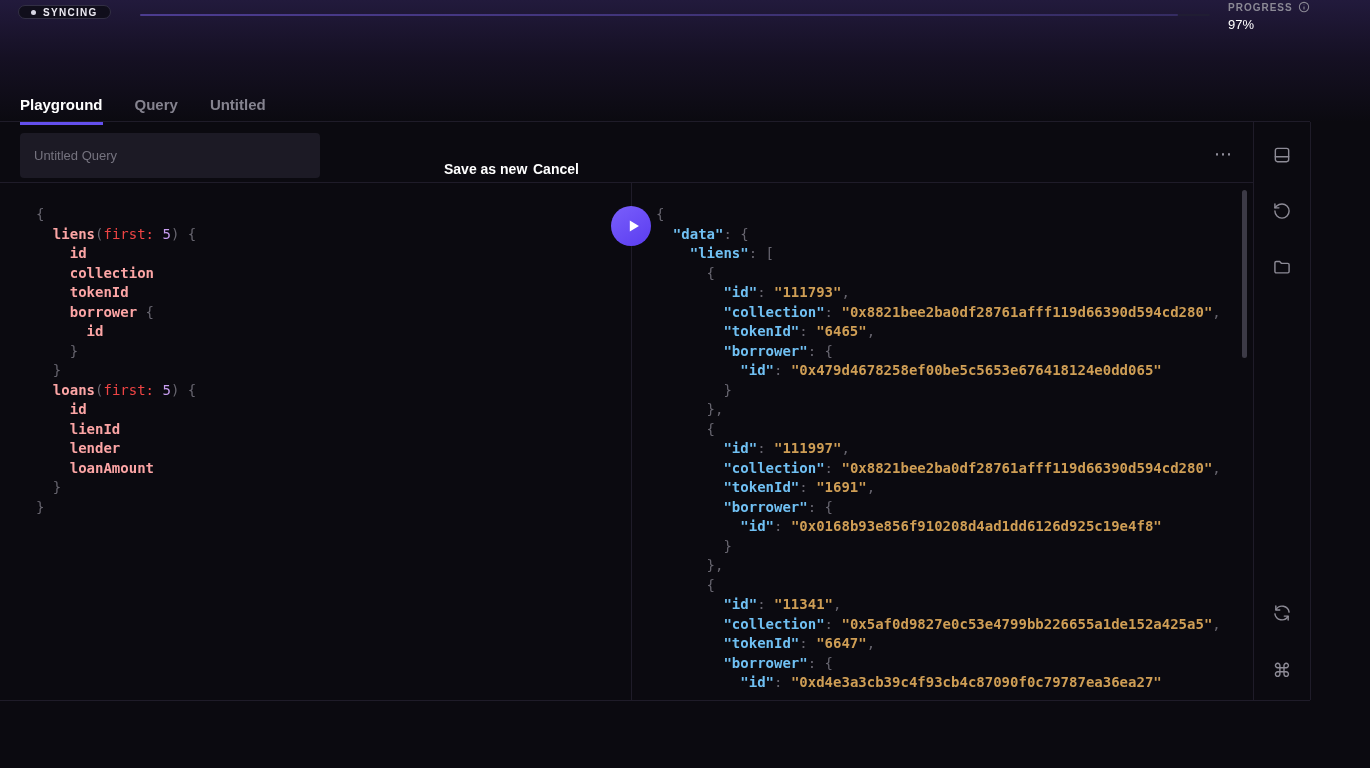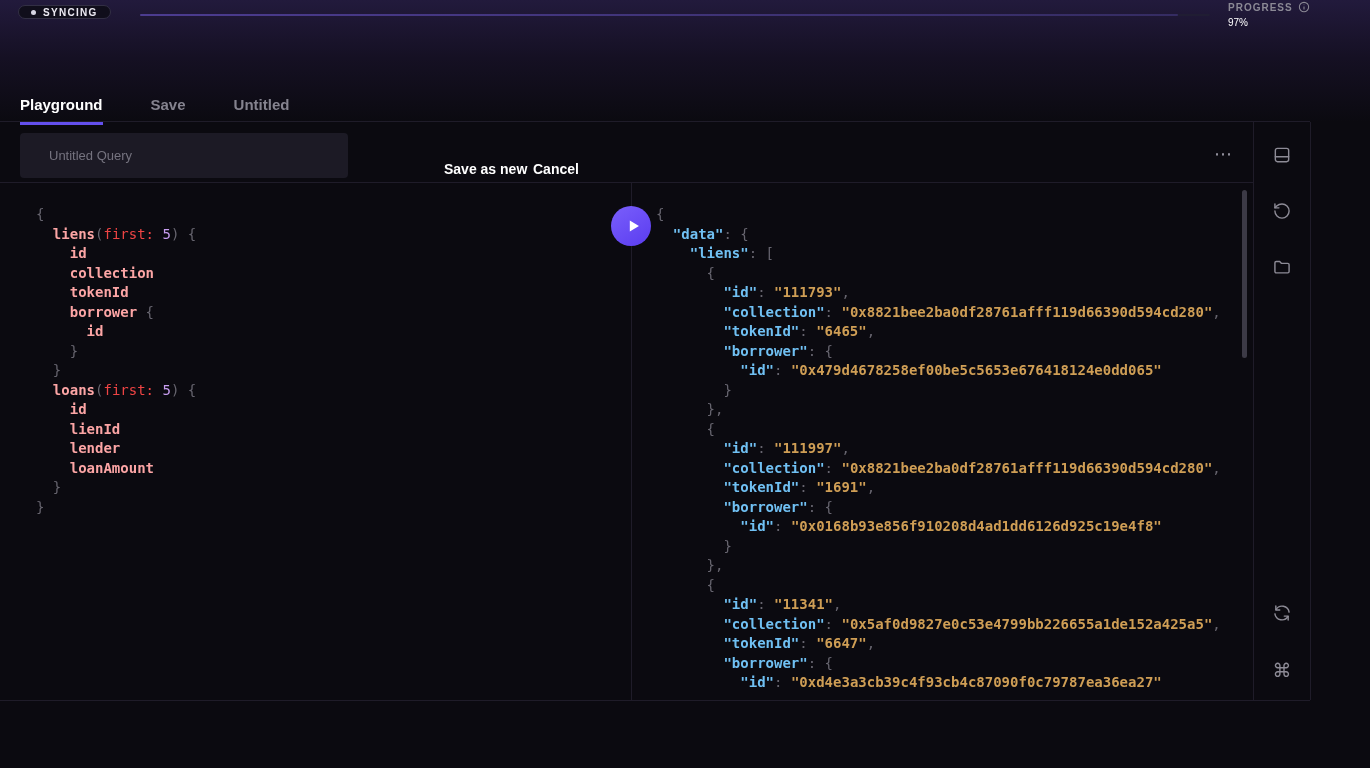--- a/index.html
+++ b/index.html
@@ -19,34 +19,34 @@
     font-size:10px; font-weight:700; letter-spacing:1.3px; color:#eceaf2; z-index:2; }
   .sync-dot { width:5px; height:5px; border-radius:50%; background:#d6d5e2; }
   .progress-track { position:absolute; left:140px; top:14px; width:1070px; height:2px;
     background:#201d33; border-radius:2px; z-index:2; }
   .progress-fill { height:100%; width:0; border-radius:2px;
     background:linear-gradient(90deg,#4c3c90,#352c62); }
   .progress-meta { position:absolute; left:1228px; top:1px; z-index:2; }
   .progress-label-row { display:flex; align-items:flex-end; gap:5px;
     font-size:10px; font-weight:700; letter-spacing:1px; color:#8b8995; }
   .progress-label-row svg { width:12px; height:12px; stroke:#8b8995; fill:none; stroke-width:1.4; }
-  .progress-value { margin-top:4px; font-size:10px; color:#fff; }
+  .progress-value { margin-top:4px; font-size:13px; color:#fff; }
 
   
-  .tabs { position:absolute; left:20px; top:96px; display:flex; gap:48px; z-index:2; }
+  .tabs { position:absolute; left:20px; top:96px; display:flex; gap:32px; z-index:2; }
   .tab { font-size:15px; font-weight:700; color:#85838f; padding-bottom:9px; cursor:pointer; }
   .tab.active { color:#fff; border-bottom:3px solid #6450ee; }
 
   
   .hline { position:absolute; height:1px; background:#1f1c29; }
   .vline { position:absolute; width:1px; background:#1f1c29; }
 
   
-  .query-name { position:absolute; left:20px; top:133px; width:328px; height:45px;
-    background:#1c1a25; border:none; border-radius:4px; padding:0 29px;
+  .query-name { position:absolute; left:20px; top:133px; width:300px; height:45px;
+    background:#1c1a25; border:none; border-radius:4px; padding:0 14px;
     color:#e8e7ee; font-size:13px; font-family:inherit; outline:none; }
   .query-name::placeholder { color:#75737f; }
   .txt-btn { position:absolute; background:none; border:none; color:#fff;
     font-size:14px; font-weight:700; font-family:inherit; cursor:pointer; padding:4px 2px; }
   .btn-save { left:398px; top:157px;margin-left:44px; }
   .btn-cancel { left:531px; top:143px;margin-top:14px; }
   .more-btn { position:absolute; left:1206px; top:139px; background:none; border:none;
     color:#9a98a4; font-size:18px; letter-spacing:1px; cursor:pointer; padding:4px 8px; }
 
   
@@ -102,21 +102,21 @@
         <circle cx="8" cy="8" r="6.2"></circle>
         <path d="M8 7.3V11.2"></path>
         <circle cx="8" cy="4.9" r="0.6" fill="currentColor" stroke="none"></circle>
       </svg>
     </div>
     <div class="progress-value">97%</div>
   </div>
 
   <nav class="tabs">
     <div class="tab active">Playground</div>
-    <div class="tab">Save</div>
+    <div class="tab">Query</div>
     <div class="tab">Untitled</div>
   </nav>
 
   <div class="hline" style="top:121px;left:0;width:1310px;"></div>
   <div class="hline" style="top:182px;left:0;width:1253px;"></div>
   <div class="hline" style="top:700px;left:0;width:1310px;"></div>
   <div class="vline" style="left:631px;top:183px;height:517px;"></div>
   <div class="vline" style="left:1253px;top:122px;height:578px;"></div>
   <div class="vline" style="left:1310px;top:122px;height:578px;"></div>
 

